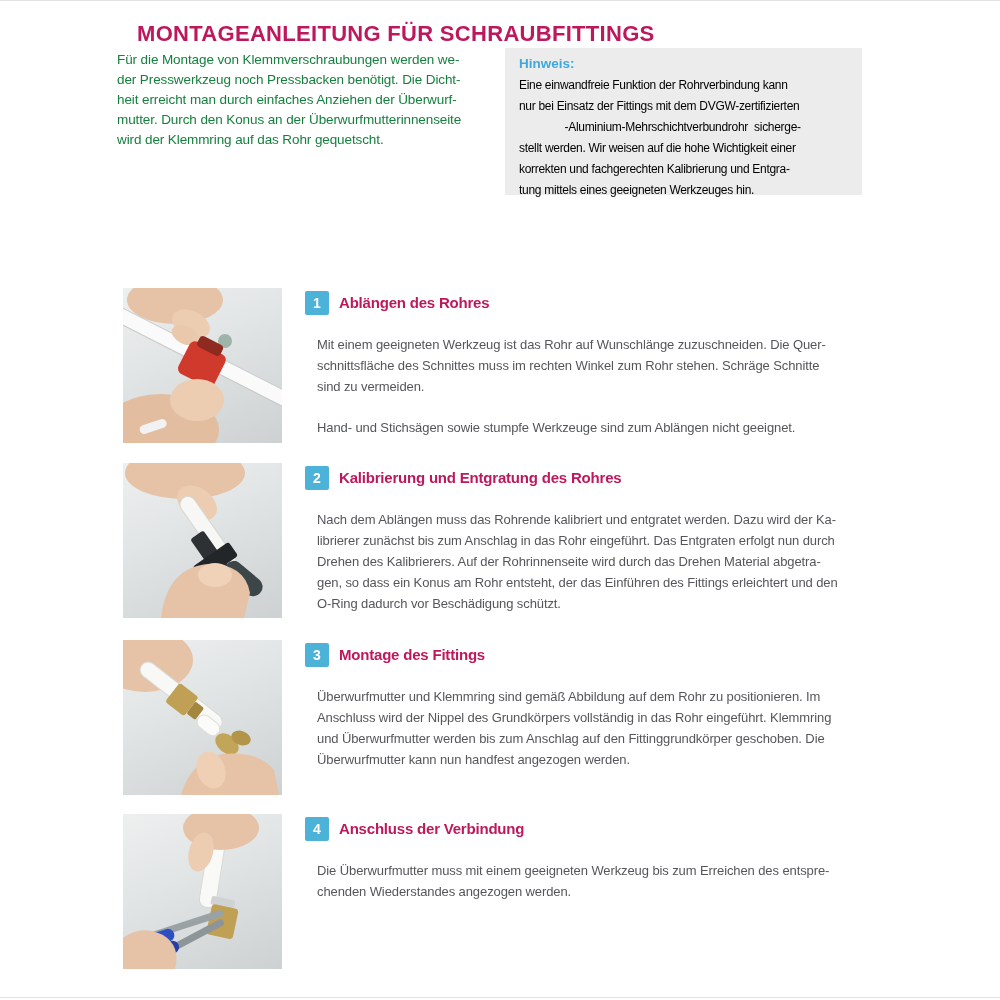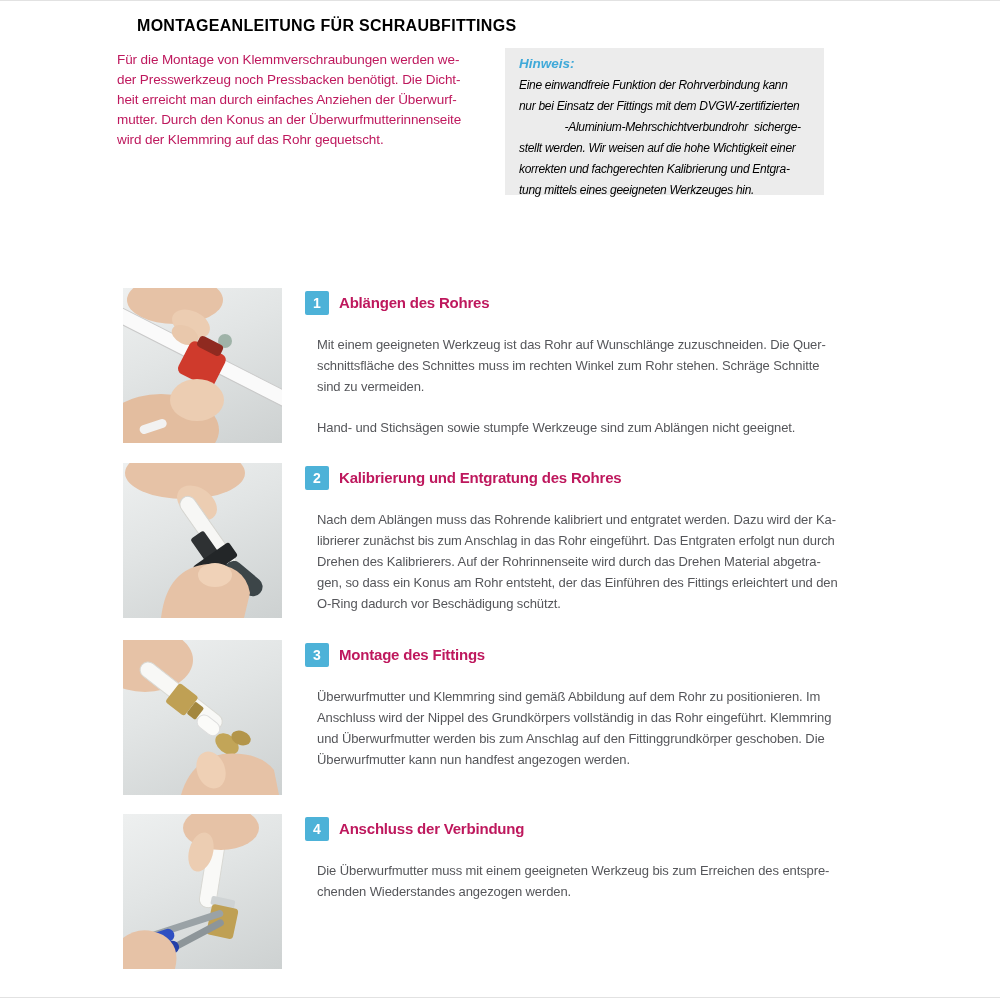--- a/index.html
+++ b/index.html
@@ -9,33 +9,33 @@
     font-family:"Liberation Sans", sans-serif;
     color:#58595c;
     overflow:hidden;
   }
   .edge-line { position:absolute; left:0; width:1000px; height:1px; background:#e2e2e2; }
   .edge-top { top:0; }
   .edge-bottom { top:997px; }
 
   .page-title {
     position:absolute; left:137px; top:6px;
-    font-size:16px; font-weight:bold; letter-spacing:0.3px;
-    color:#000000; white-space:pre;
+    font-size:22px; font-weight:bold; letter-spacing:0.3px;
+    color:#be185d; white-space:pre;
   }
 
   .intro {
     position:absolute; left:117px; top:50px; width:390px;
     font-size:13.5px; line-height:20px; letter-spacing:-0.1px;
-    color:#be185d; white-space:pre;
+    color:#15803d; white-space:pre;
   }
 
   .note-box {
-    position:absolute; left:505px; top:48px; width:319px; height:147px;
-    background:#ececec; box-sizing:border-box; padding:8px 12px 20px 14px;font-style:italic;
+    position:absolute; left:505px; top:48px; width:357px; height:147px;
+    background:#ececec; box-sizing:border-box; padding:8px 12px 20px 14px;
   }
   .note-label {
     font-size:13.5px; font-weight:bold; color:#3fa9d9; margin:0 0 4px 0;
   }
   .note-body {
     font-size:12px; line-height:21px; letter-spacing:-0.3px;
     color:#000000; white-space:pre; margin:0;
   }
 
   .step { position:absolute; left:0; width:1000px; height:176px; }

